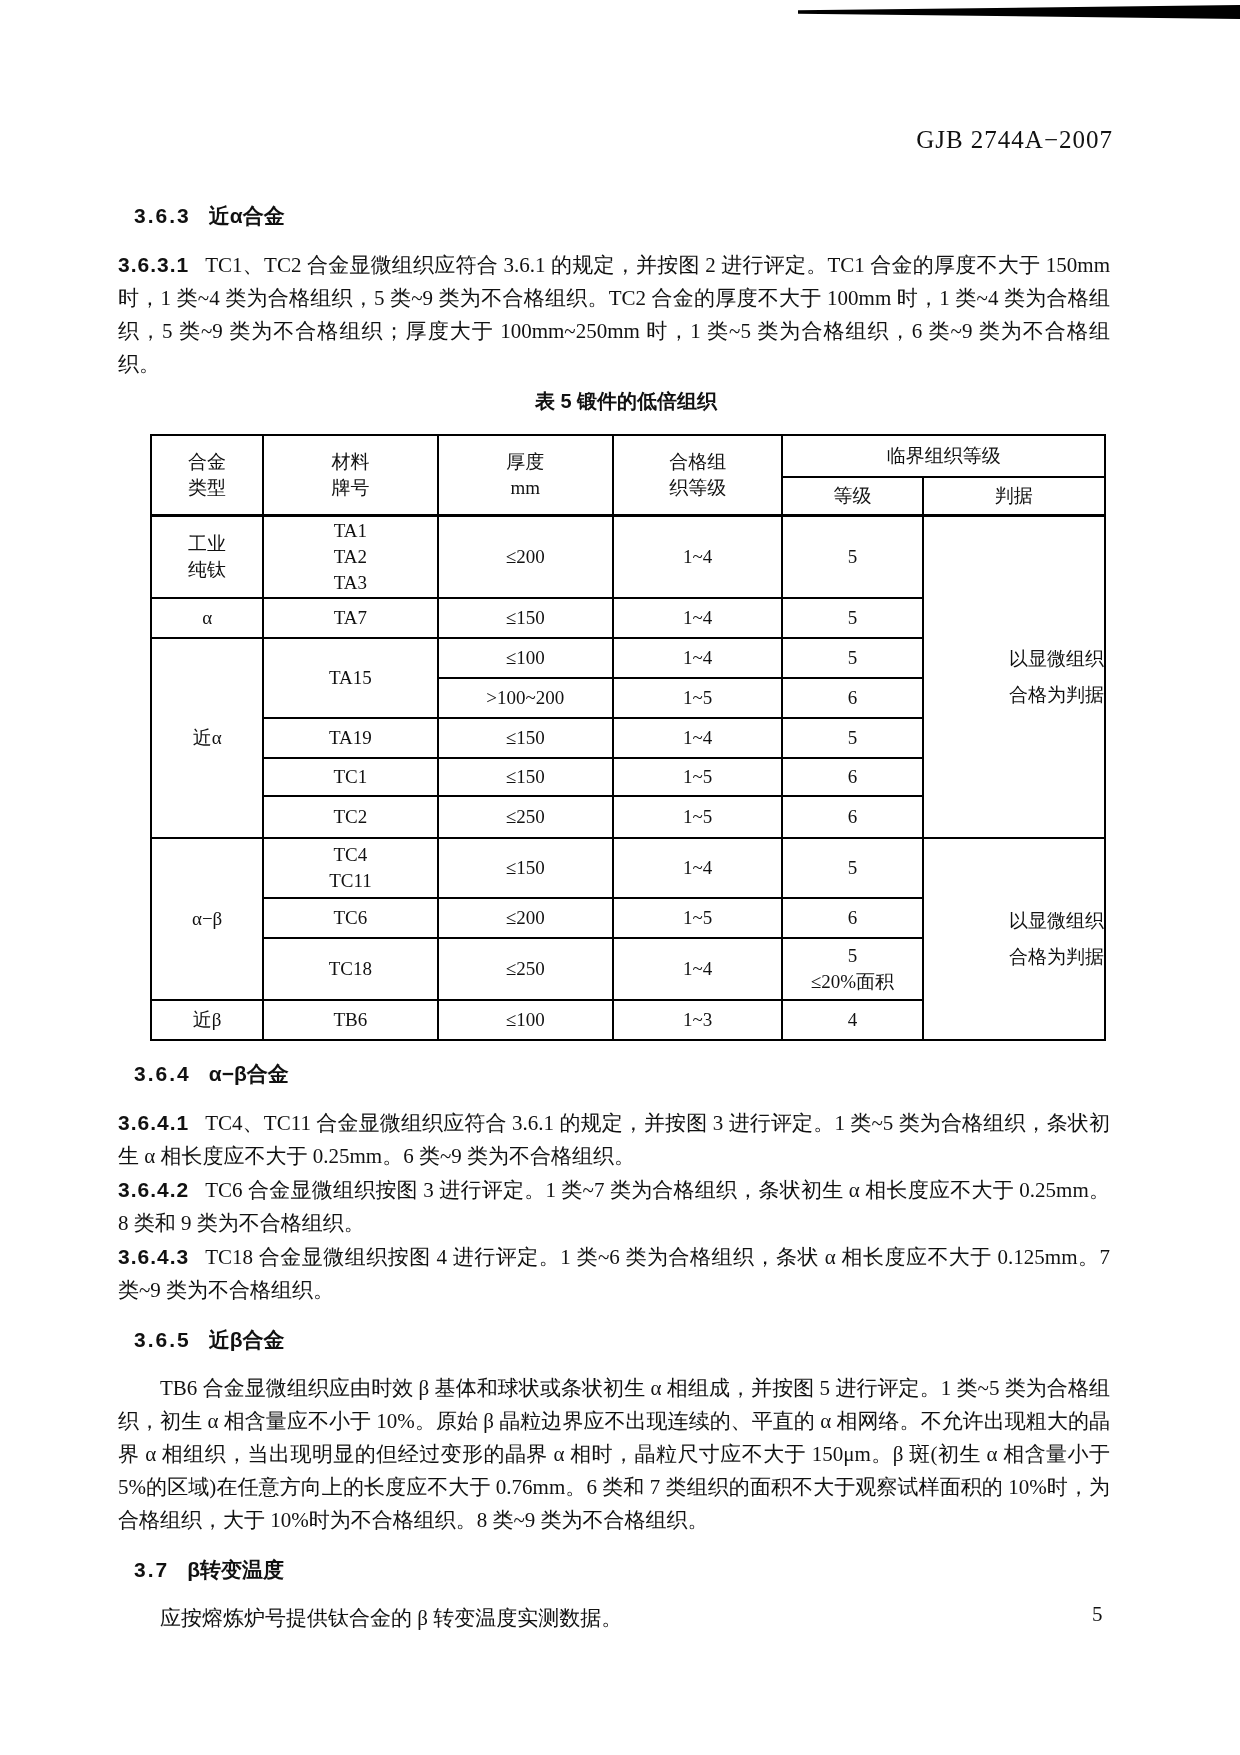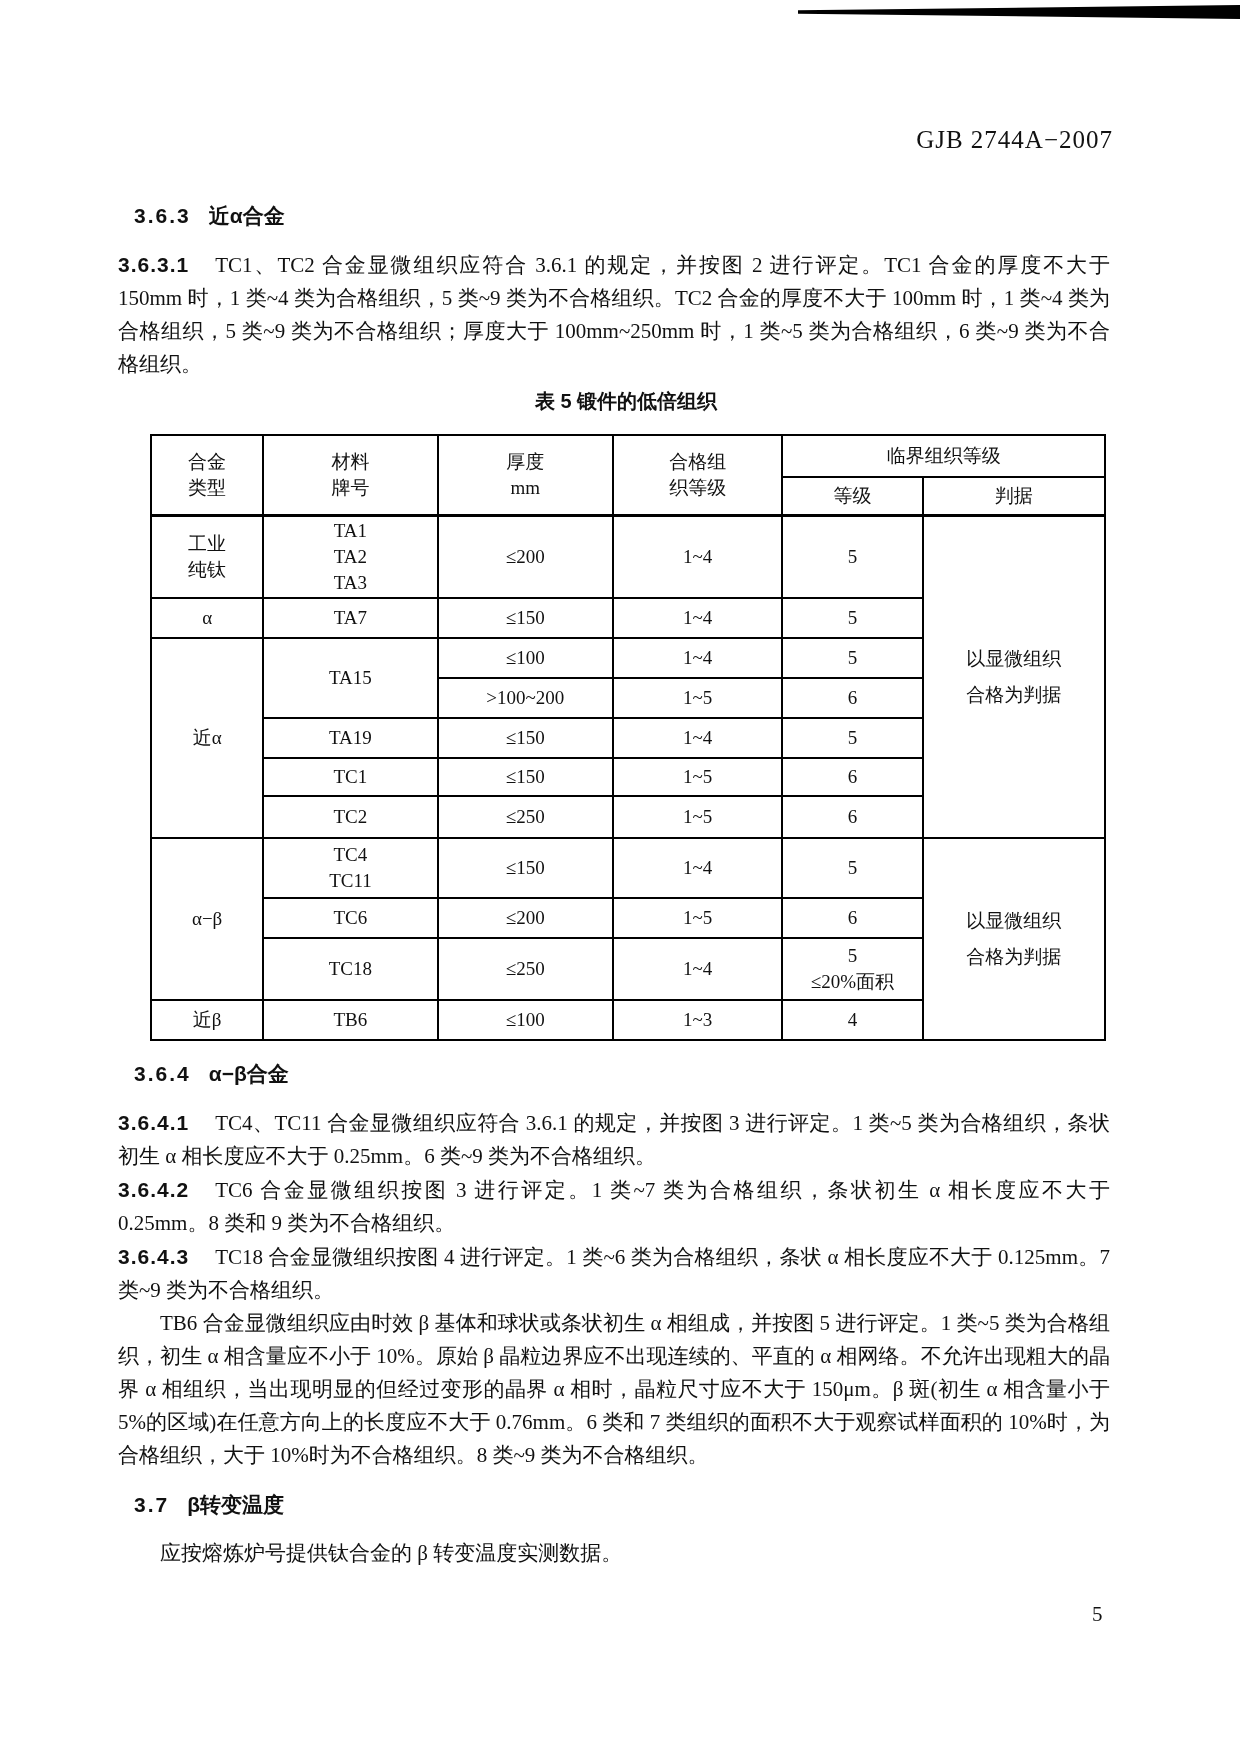--- a/index.html
+++ b/index.html
@@ -24,21 +24,21 @@
   .clause-heading{
     font-family:"Liberation Sans","DejaVu Sans",sans-serif;
     font-weight:bold;font-size:21px;line-height:33px;margin:16px;
   }
   .clause-heading .num{margin-right:18px;letter-spacing:2px;}
   .para{
     font-size:21px;line-height:33px;margin:0;text-align:justify;
   }
   .para .num{
     font-family:"Liberation Sans","DejaVu Sans",sans-serif;
-    font-weight:bold;margin-right:26px;letter-spacing:1px;
+    font-weight:bold;margin-right:16px;letter-spacing:1px;
   }
   .para.indent{text-indent:42px;}
   .table-title{
     font-family:"Liberation Sans","DejaVu Sans",sans-serif;
     font-weight:bold;font-size:20px;line-height:33px;
     margin:4px 0 16px 32px;width:952px;text-align:center;
   }
   .tbl{
     margin:6px 0 0 32px;
     border-collapse:collapse;table-layout:fixed;width:956px;
@@ -46,21 +46,21 @@
   }
   .tbl th,.tbl td{
     border:2px solid #000;
     text-align:center;vertical-align:middle;
     padding:1px 0;
     white-space:pre-line;
     line-height:1.38;
     font-weight:normal;
   }
   .tbl thead th{border-bottom:3px solid #000;}
-  .tbl .criterion{line-height:1.9;}
+  .tbl .criterion{line-height:1.9;text-align:right;}
   .after-table{margin-top:16px;}
   .page-number{
     position:absolute;top:1602px;left:1092px;font-size:21px;
   }
 </style>
 </head>
 <body>
 
 <div class="scan-bar"></div>
 
@@ -185,20 +185,21 @@
 
 
   <p class="clause-heading"><span class="num">3.6.4</span><span>α−β合金</span></p>
 
   <p class="para"><span class="num">3.6.4.1</span><span>TC4、TC11 合金显微组织应符合 3.6.1 的规定，并按图 3 进行评定。1 类~5 类为合格组织，条状初生 α 相长度应不大于 0.25mm。6 类~9 类为不合格组织。</span></p>
 
   <p class="para"><span class="num">3.6.4.2</span><span>TC6 合金显微组织按图 3 进行评定。1 类~7 类为合格组织，条状初生 α 相长度应不大于 0.25mm。8 类和 9 类为不合格组织。</span></p>
 
   <p class="para"><span class="num">3.6.4.3</span><span>TC18 合金显微组织按图 4 进行评定。1 类~6 类为合格组织，条状 α 相长度应不大于 0.125mm。7 类~9 类为不合格组织。</span></p>
 
+  <p class="clause-heading"><span class="num">3.6.5</span><span>近β合金</span></p>
 
   <p class="para indent">TB6 合金显微组织应由时效 β 基体和球状或条状初生 α 相组成，并按图 5 进行评定。1 类~5 类为合格组织，初生 α 相含量应不小于 10%。原始 β 晶粒边界应不出现连续的、平直的 α 相网络。不允许出现粗大的晶界 α 相组织，当出现明显的但经过变形的晶界 α 相时，晶粒尺寸应不大于 150μm。β 斑(初生 α 相含量小于 5%的区域)在任意方向上的长度应不大于 0.76mm。6 类和 7 类组织的面积不大于观察试样面积的 10%时，为合格组织，大于 10%时为不合格组织。8 类~9 类为不合格组织。</p>
 
   <p class="clause-heading"><span class="num">3.7</span><span>β转变温度</span></p>
 
   <p class="para indent">应按熔炼炉号提供钛合金的 β 转变温度实测数据。</p>
 
 
 </div>
 

